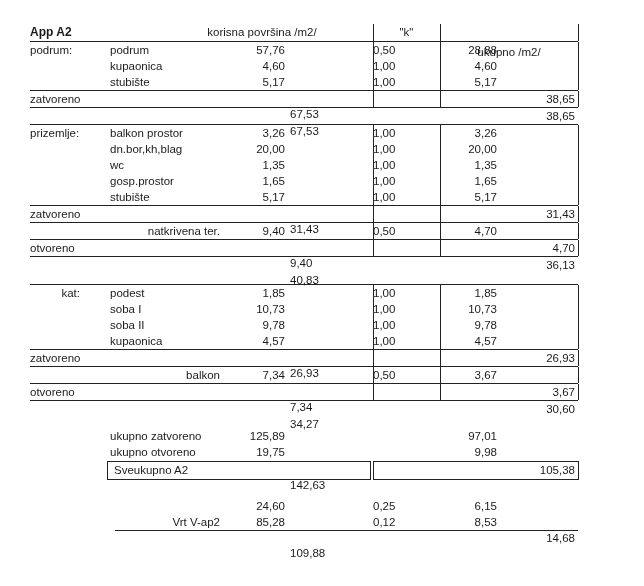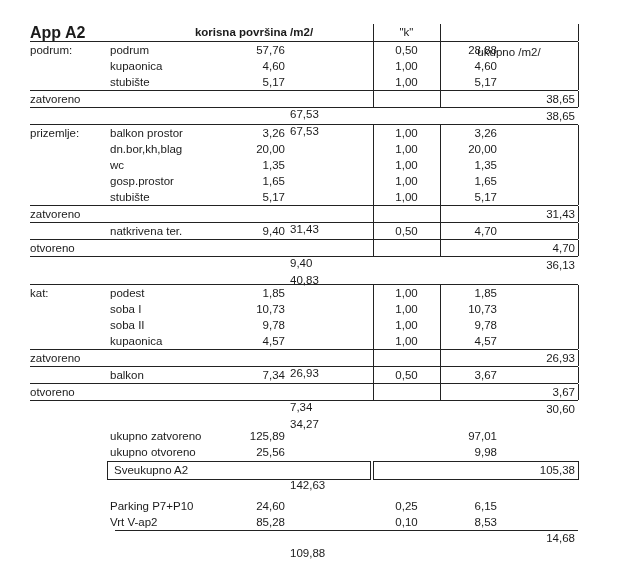--- a/index.html
+++ b/index.html
@@ -11,28 +11,28 @@
   .row.boxed{height:19px;line-height:19px;margin-top:1px;}
   .row.gap-lg{margin-top:11px;}
   .row.gap-md{margin-top:18px;}
   .row.lt{border-top:1.5px solid #222;}
   .row.lb{border-bottom:1.5px solid #222;}
   .cell{position:absolute;top:0;height:100%;white-space:nowrap;}
   .ca{left:0;width:50px;}
   .cb{left:80px;width:110px;}
   .cc{left:150px;width:105px;text-align:right;}
   .cd{left:260px;width:80px;text-align:left;margin-top:15px;}
-  .ck{left:343px;width:67px;text-align:center;}
+  .ck{left:343px;width:67px;}
   .ce{left:415px;width:52px;text-align:right;}
   .cf{left:470px;width:75px;text-align:right;}
   .bold{font-weight:normal;}
-  .right{text-align:left;}
+  .right{text-align:right;}
   .indent{left:84px;}
-  .title{left:0;width:150px;font-size:16px;font-weight:bold;}
-  .h-korisna{left:124px;width:200px;text-align:center;font-weight:bold;}
+  .title{left:0;width:150px;font-size:12px;font-weight:bold;}
+  .h-korisna{left:132px;width:200px;text-align:center;}
   .h-k{left:343px;width:67px;text-align:center;}
   .h-ukupno{left:410px;width:138px;text-align:center;margin-top:20px;}
   .vl{position:absolute;top:0;bottom:0;width:1px;background:#222;}
   .vl1{left:343px;} .vl2{left:410px;} .vl3{left:548px;}
   .bx{position:absolute;top:0;height:100%;border:1.5px solid #222;box-sizing:border-box;}
   .bx1{left:77px;width:264px;} .bx2{left:343px;width:206px;}
   .pl{position:absolute;left:85px;right:0;bottom:-1px;height:0;border-top:1.5px solid #222;}
   i{display:block;}
 </style>
 </head>
@@ -232,40 +232,39 @@
           <span class="cell cd ">34,27</span>
           <span class="cell cf bold">30,60</span>
         </div>
         <div class="row gap-lg">
           <span class="cell cb ">ukupno zatvoreno</span>
           <span class="cell cc ">125,89</span>
           <span class="cell ce ">97,01</span>
         </div>
         <div class="row ">
           <span class="cell cb ">ukupno otvoreno</span>
-          <span class="cell cc ">25,56</span>
+          <span class="cell cc ">19,75</span>
           <span class="cell ce ">9,98</span>
         </div>
         <div class="row boxed">
           <span class="cell cb indent">Sveukupno A2</span>
           <span class="cell cd bold">142,63</span>
           <span class="cell cf bold">105,38</span>
           <i class="bx bx1"></i>
           <i class="bx bx2"></i>
         </div>
         <div class="row gap-md">
-          <span class="cell cb right">Parking P7+P10</span>
           <span class="cell cc ">24,60</span>
           <span class="cell ck ">0,25</span>
           <span class="cell ce ">6,15</span>
         </div>
         <div class="row pline">
           <span class="cell cb right">Vrt V-ap2</span>
           <span class="cell cc ">85,28</span>
-          <span class="cell ck ">0,10</span>
+          <span class="cell ck ">0,12</span>
           <span class="cell ce ">8,53</span>
           <i class="pl"></i>
         </div>
         <div class="row ">
           <span class="cell cd bold">109,88</span>
           <span class="cell cf bold">14,68</span>
         </div>
       </div>
   </div>
 </div>

